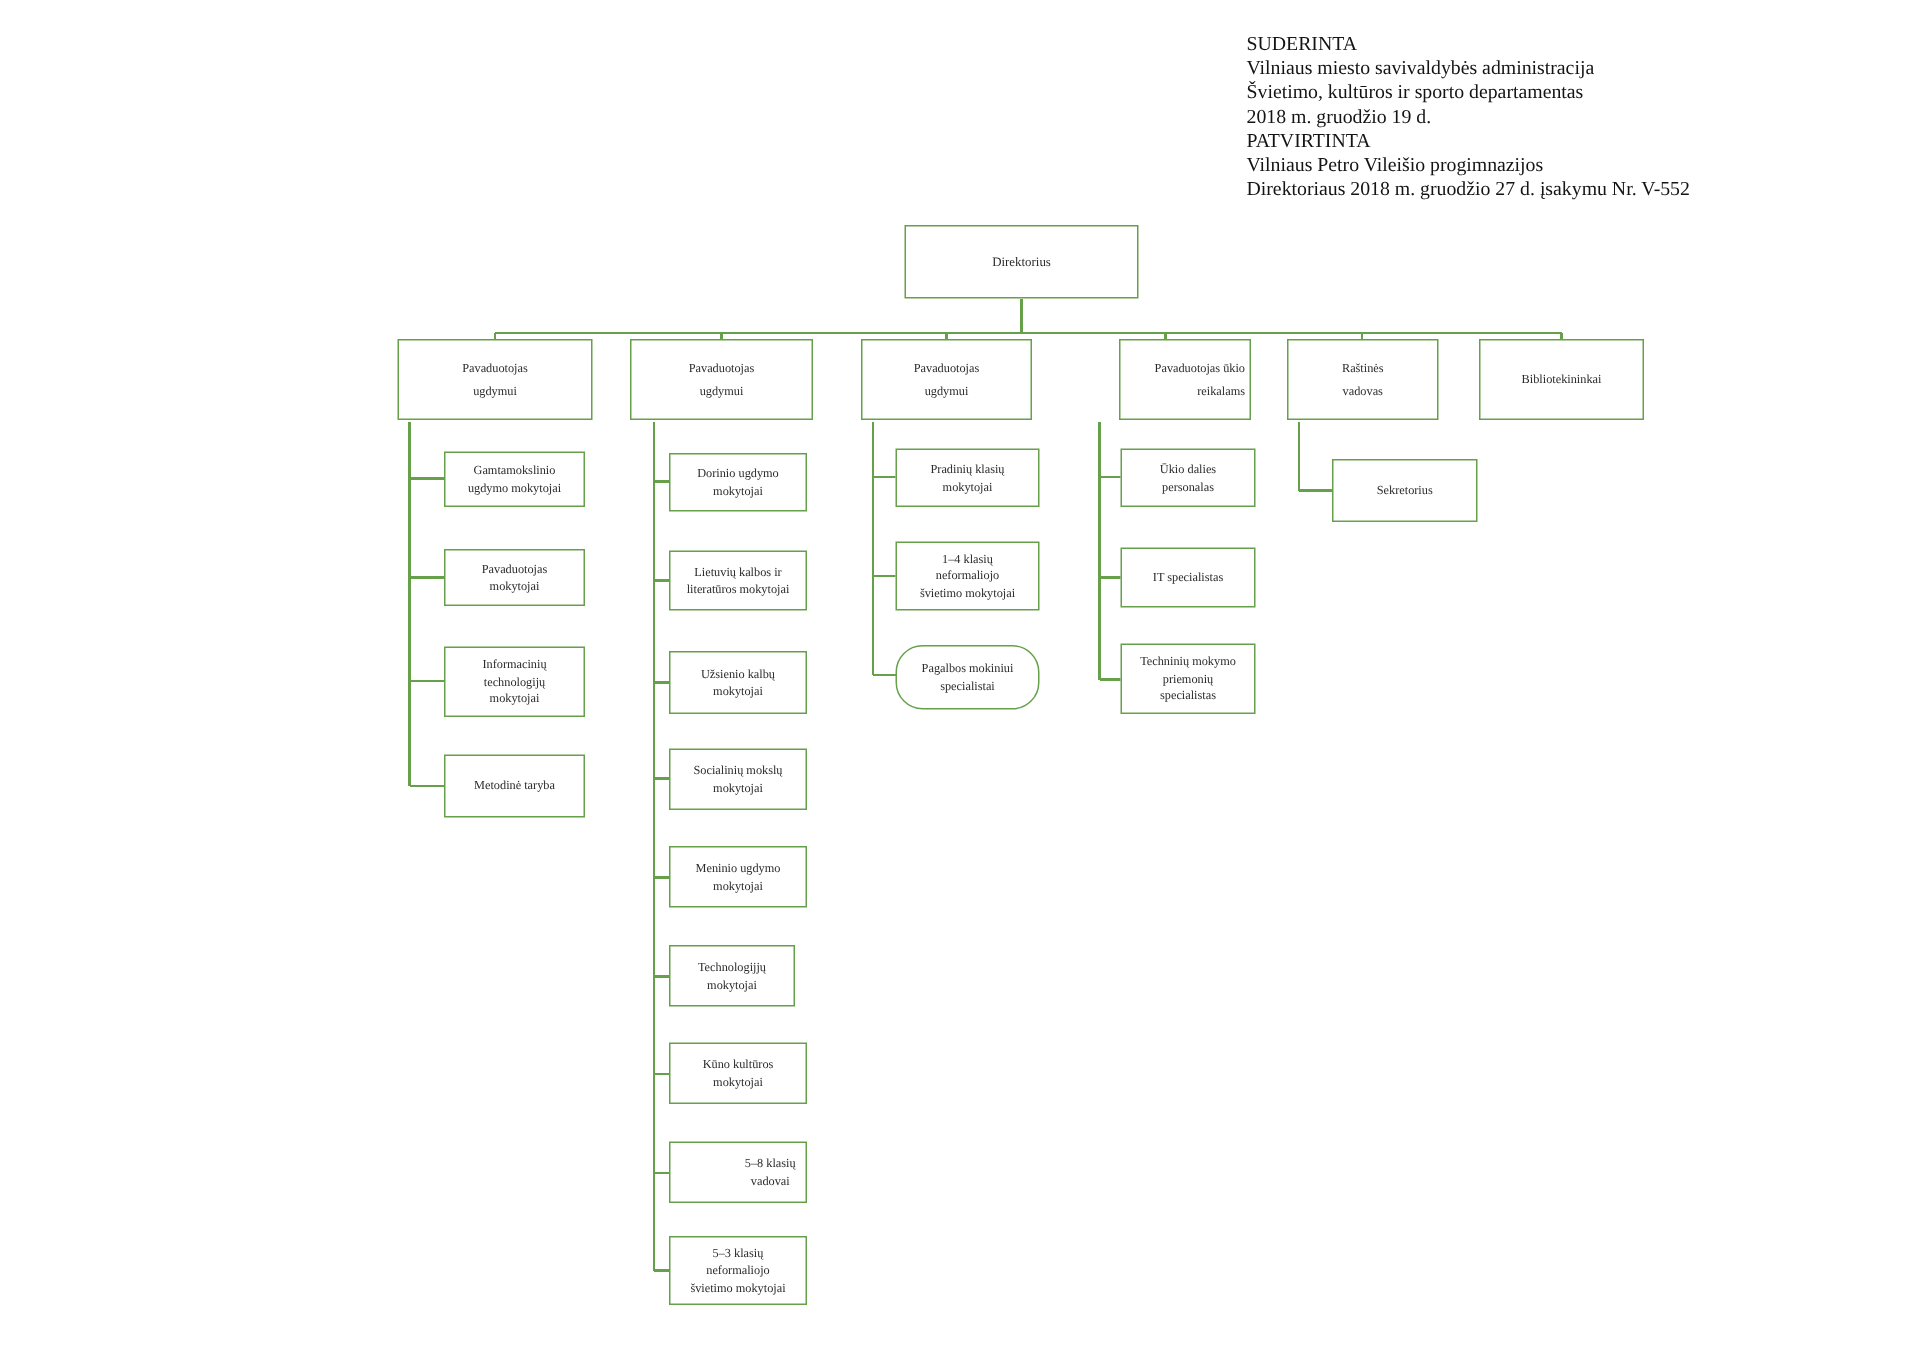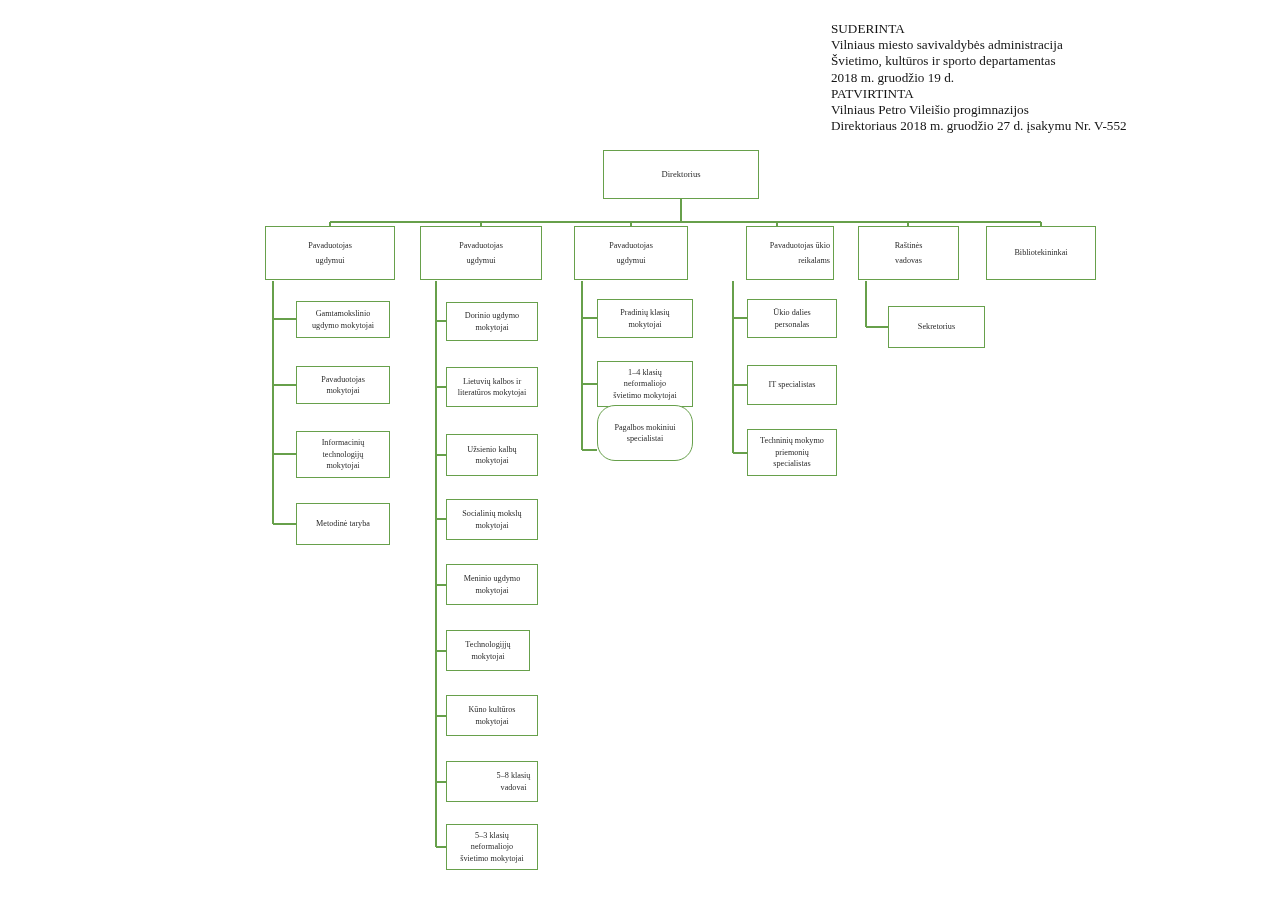--- a/index.html
+++ b/index.html
@@ -222,21 +222,21 @@
 
   <div class="node" style="left:597px; top:299px; width:96px; height:39px;">
     <span class="node-label">Pradinių klasių
 mokytojai</span>
   </div>
   <div class="node" style="left:597px; top:361px; width:96px; height:46px;">
     <span class="node-label">1–4 klasių
 neformaliojo
 švietimo mokytojai</span>
   </div>
-  <div class="node" style="left:597px; top:405px; width:96px; height:56px;border-radius:18px;">
+  <div class="node" style="left:597px; top:430px; width:96px; height:43px;border-radius:18px;">
     <span class="node-label">Pagalbos mokiniui
 specialistai</span>
   </div>
 
   <div class="node" style="left:747px; top:299px; width:90px; height:39px;">
     <span class="node-label">Ūkio dalies
 personalas</span>
   </div>
   <div class="node" style="left:747px; top:365px; width:90px; height:40px;">
     <span class="node-label">IT specialistas</span>

